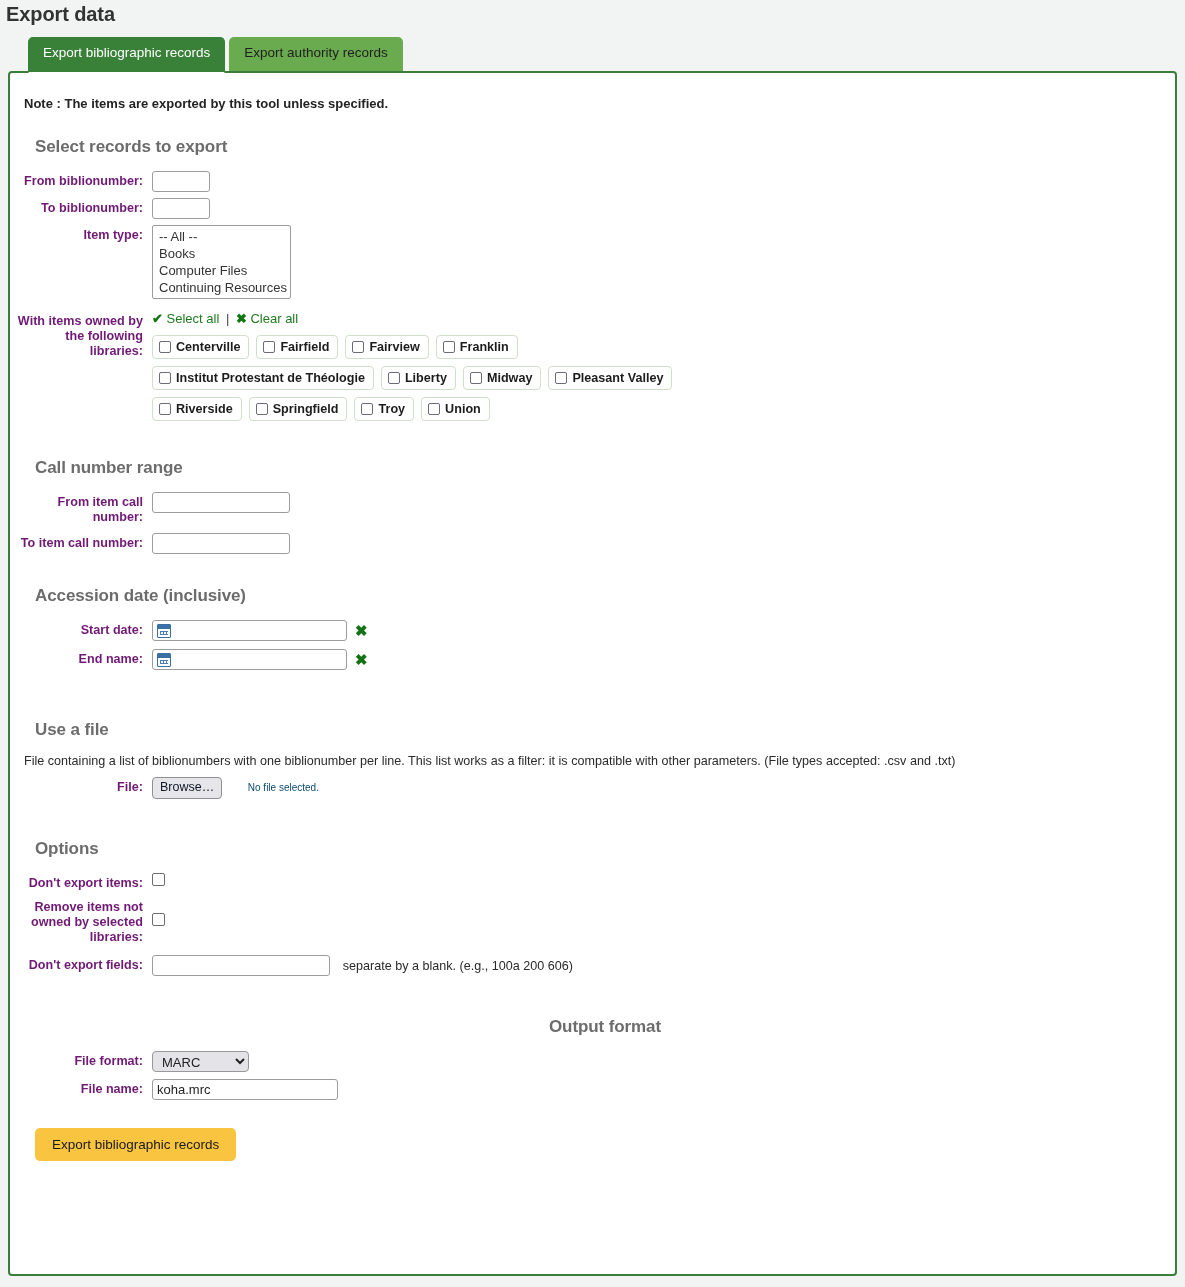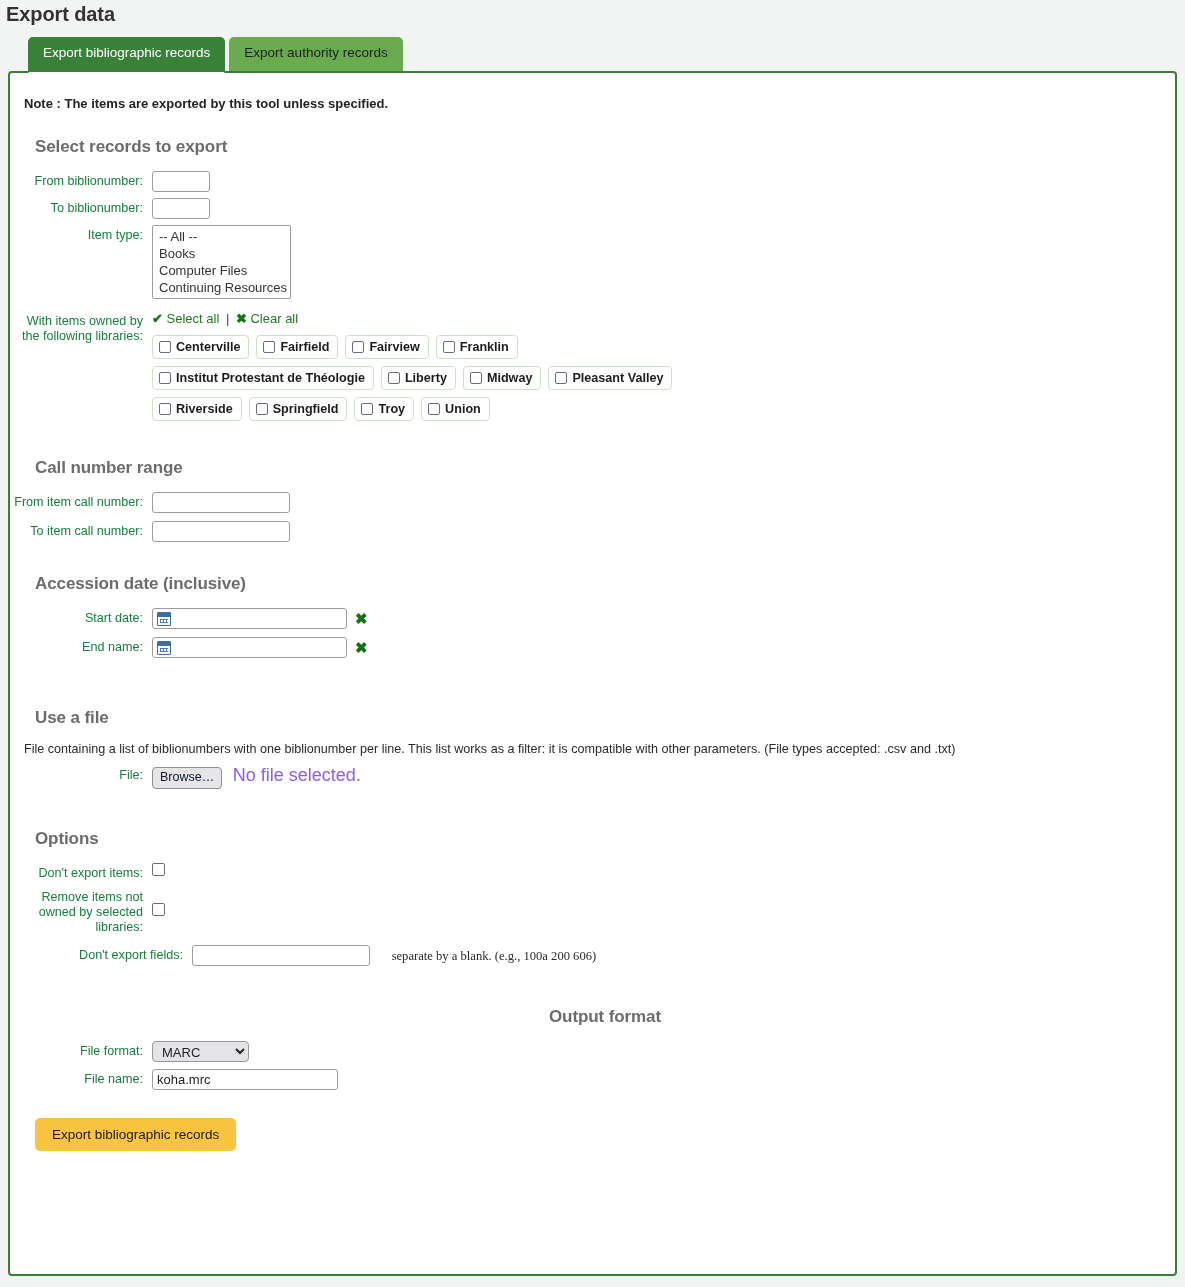--- a/index.html
+++ b/index.html
@@ -81,23 +81,23 @@
   
   .row {
     display: flex;
     align-items: flex-start;
     margin-bottom: 6px;
   }
   .lbl {
     width: 142px;
     flex: 0 0 142px;
     text-align: right;
-    font-weight: normal;
+    font-weight: bold;
     font-size: 12.6px;
-    color: #15803d;
+    color: #701a75;
     padding-right: 9px;
     line-height: 15px;
     padding-top: 3px;
   }
   .fld { flex: 1 1 auto; }
   input[type=text] {
     font-family: "Liberation Sans", sans-serif;
     font-size: 13px;
     color: #222;
     border: 1px solid #9c9c9c;
@@ -214,35 +214,34 @@
     font-size: 12.5px;
     color: #0f172a;
     background: #e6e6e8;
     border: 1px solid #8f8f96;
     border-radius: 4px;
     padding: 2px 7px 3px 7px;
     cursor: pointer;
     line-height: 15px;
   }
   .filename {
-    font-size: 18px;
-    color: #8b5cf6;
-    margin-left: 7px;
+    font-size: 10px;
+    color: #0c4a6e;
+    margin-left: 22px;
   }
   .helptext {
     font-size: 12.6px;
     color: #2a2a2a;
     margin: 0 0 9px 14px;
   }
   .hint {
     font-size: 12.6px;
     color: #2a2a2a;
-    margin-left: 18px;
+    margin-left: 9px;
     line-height: 21px;
-    font-family: Liberation Serif, serif;
   }
   .submit-btn {
     font-family: "Liberation Sans", sans-serif;
     font-size: 13.5px;
     color: #1a1a1a;
     background: #f9c440;
     border: none;
     border-radius: 5px;
     padding: 9px 17px;
     cursor: pointer;
@@ -429,21 +428,21 @@
       </div>
     </div>
 
     <div class="row" style="margin-top:6px;">
       <div class="lbl">Remove items not owned by selected libraries:</div>
       <div class="fld" style="padding-top:16px;">
         <input type="checkbox" class="cb plain" style="">
       </div>
     </div>
 
-    <div class="row" style="margin-top:10px;padding-left:40px;">
+    <div class="row" style="margin-top:10px;">
       <div class="lbl">Don't export fields:</div>
       <div class="fld">
         <input type="text" class="in-file" value="" style="">
         <span class="hint">separate by a blank. (e.g., 100a 200 606)</span>
       </div>
     </div>
 
     
     <h2 class="section" style="margin-top:40px;text-align:center;">Output format</h2>
 

